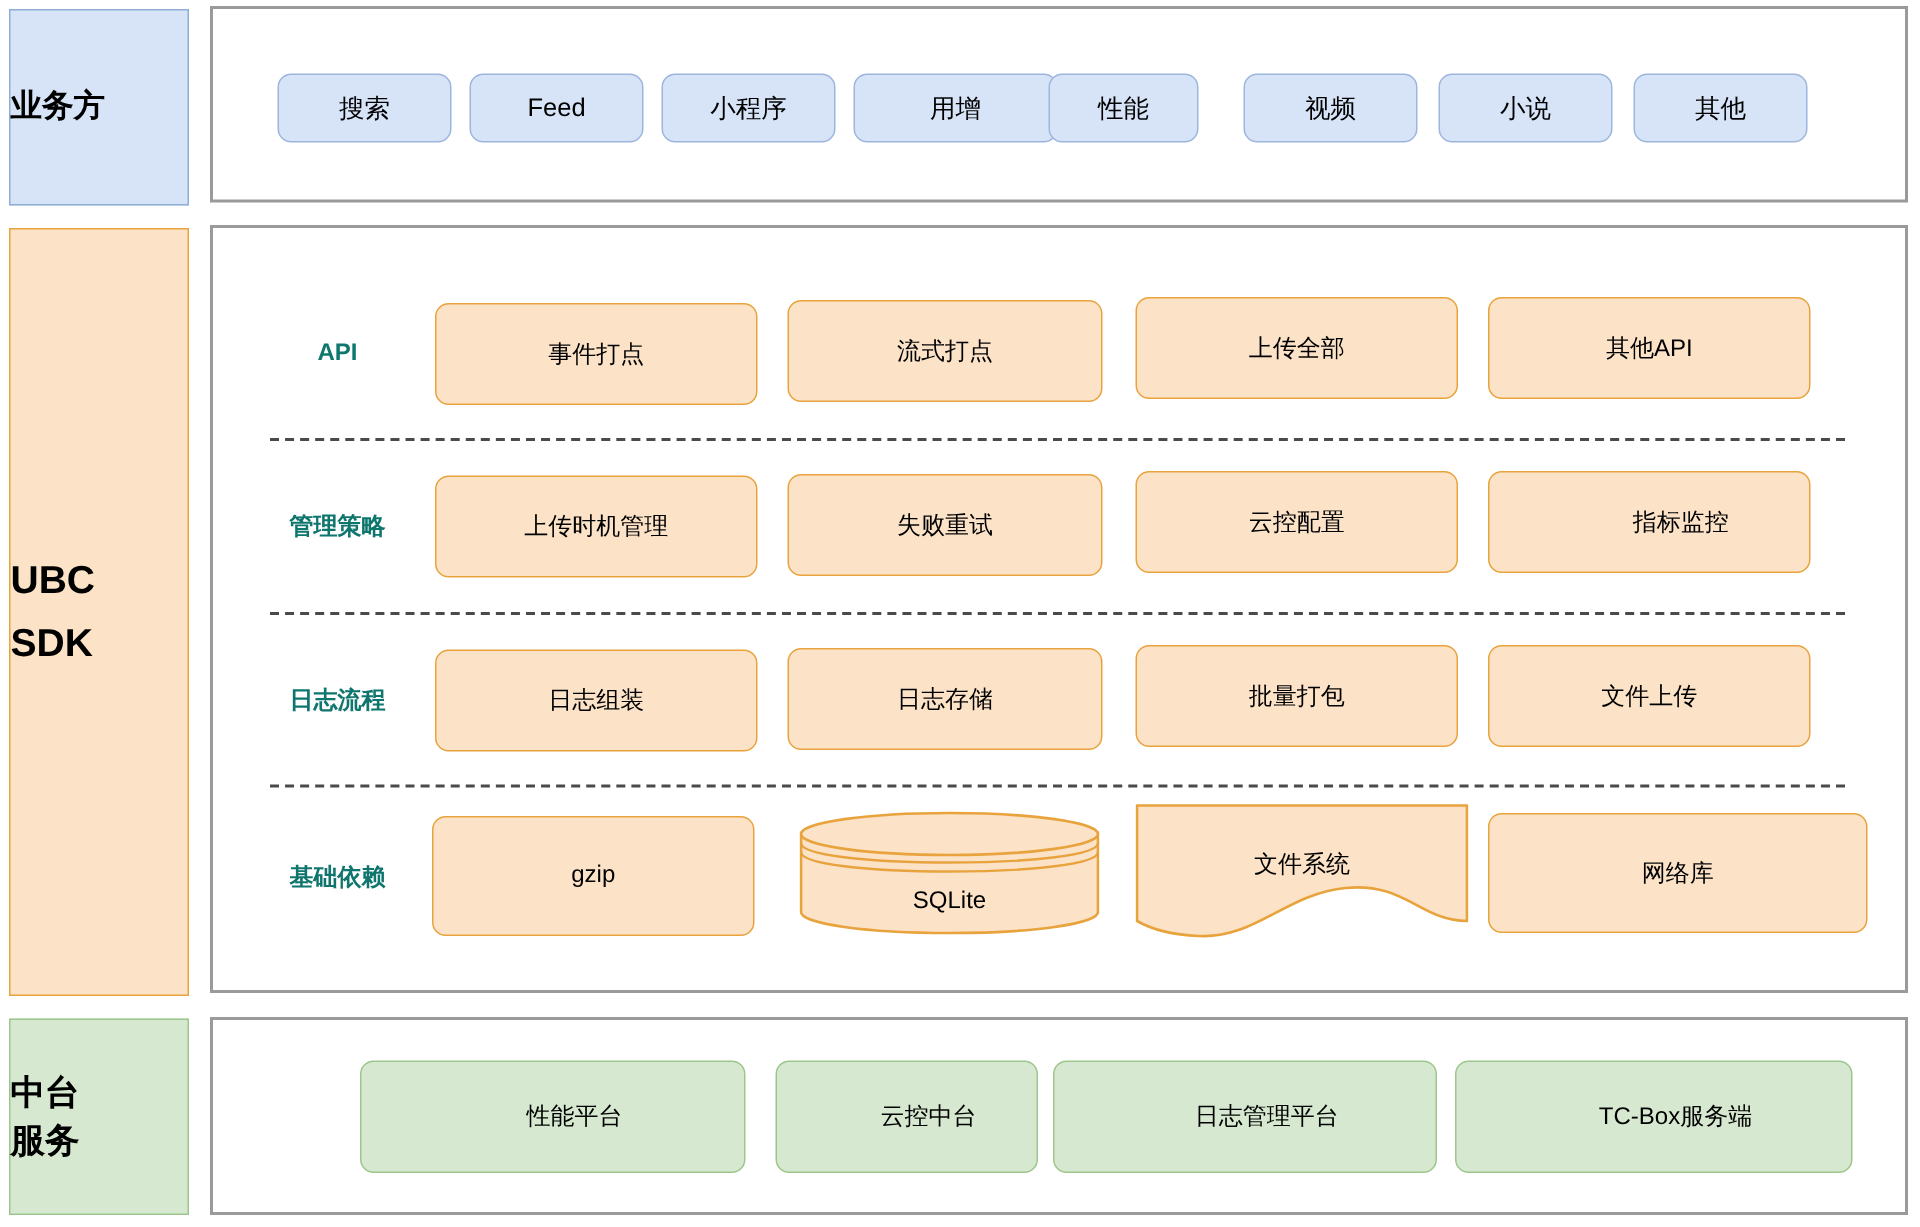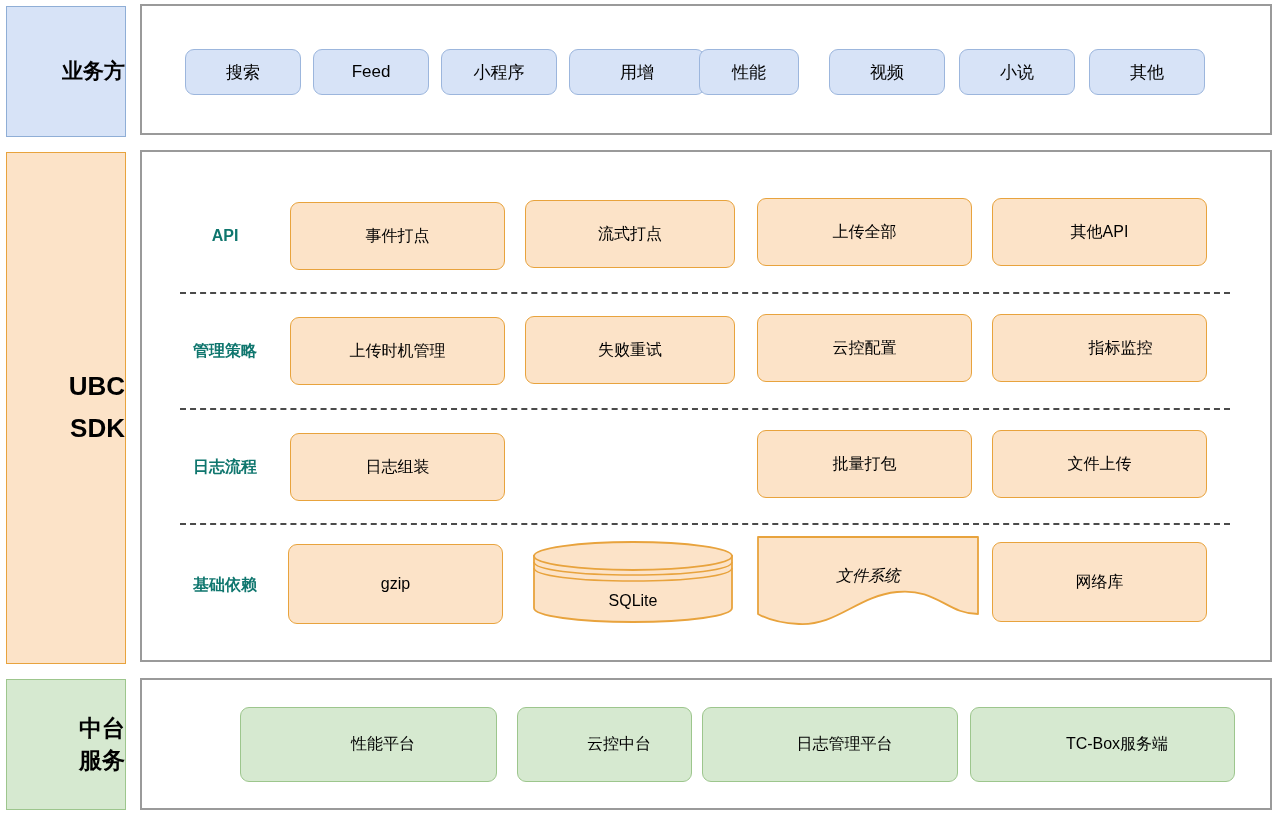--- a/index.html
+++ b/index.html
@@ -7,21 +7,21 @@
     width:1280px;height:818px;background:#ffffff;
     font-family:"Liberation Sans","DejaVu Sans",sans-serif;
     -webkit-font-smoothing:antialiased;
   }
   .canvas{position:relative;width:1280px;height:818px;overflow:hidden;}
 
   
   .tier-label{
     position:absolute;
     box-sizing:border-box;
-    display:flex;align-items:flex-end;justify-content:center;
+    display:flex;align-items:flex-start;justify-content:center;
     flex-direction:column;
     font-weight:bold;
     line-height:1.38;
     color:#000000;
     text-align:center;
   }
   .tier-label .ln{display:block;}
 
   
   .panel{
@@ -148,20 +148,23 @@
     <span>指标监控</span>
   </div>
 
   <div class="sep" style="left:180px;top:408px;width:1050px;"></div>
 
   <div class="row-label" style="left:175px;top:449px;width:100px;height:36px;">
     <span>日志流程</span>
   </div>
   <div class="node orange-node" style="left:290px;top:433px;width:215px;height:68px;">
     <span>日志组装</span>
+  </div>
+  <div class="node orange-node" style="left:525px;top:432px;width:210px;height:68px;">
+    <span>日志存储</span>
   </div>
   <div class="node orange-node" style="left:757px;top:430px;width:215px;height:68px;">
     <span>批量打包</span>
   </div>
   <div class="node orange-node" style="left:992px;top:430px;width:215px;height:68px;">
     <span>文件上传</span>
   </div>
 
   <div class="sep" style="left:180px;top:523px;width:1050px;"></div>
 
@@ -180,24 +183,24 @@
       <path d="M1,22 C1,30 45,35 100,35 C155,35 199,30 199,22" fill="none" stroke="#e8a33d" stroke-width="1.6"></path>
       <path d="M1,28 C1,36 45,41 100,41 C155,41 199,36 199,28" fill="none" stroke="#e8a33d" stroke-width="1.6"></path>
     </svg>
     <div class="shape-label" style="top:52px;">SQLite</div>
   </div>
 
   <div class="shape-wrap" style="left:757px;top:536px;width:222px;height:90px;">
     <svg width="222" height="90" viewBox="0 0 222 90">
       <path d="M1,1 L221,1 L221,78 C190,78 180,52 140,56 C100,60 80,90 42,88 C20,87 8,82 1,78 Z" fill="#fce3c8" stroke="#e8a33d" stroke-width="1.8" stroke-linejoin="round"></path>
     </svg>
-    <div class="shape-label" style="top:30px;font-style:italic;">文件系统</div>
-  </div>
-
-  <div class="node orange-node" style="left:992px;top:542px;width:215px;height:80px;">
+    <div class="shape-label" style="top:30px;">文件系统</div>
+  </div>
+
+  <div class="node orange-node" style="left:992px;top:542px;width:253px;height:80px;">
     <span>网络库</span>
   </div>
 
   <div class="tier-label" style="left:6px;top:679px;width:120px;height:131px;background:#d6e9d0;border:1.6px solid #9dc68d;font-size:23px;">
     <span class="ln">中台</span>
     <span class="ln">服务</span>
   </div>
 
   <div class="panel" style="left:140px;top:678px;width:1132px;height:132px;">
   </div>

